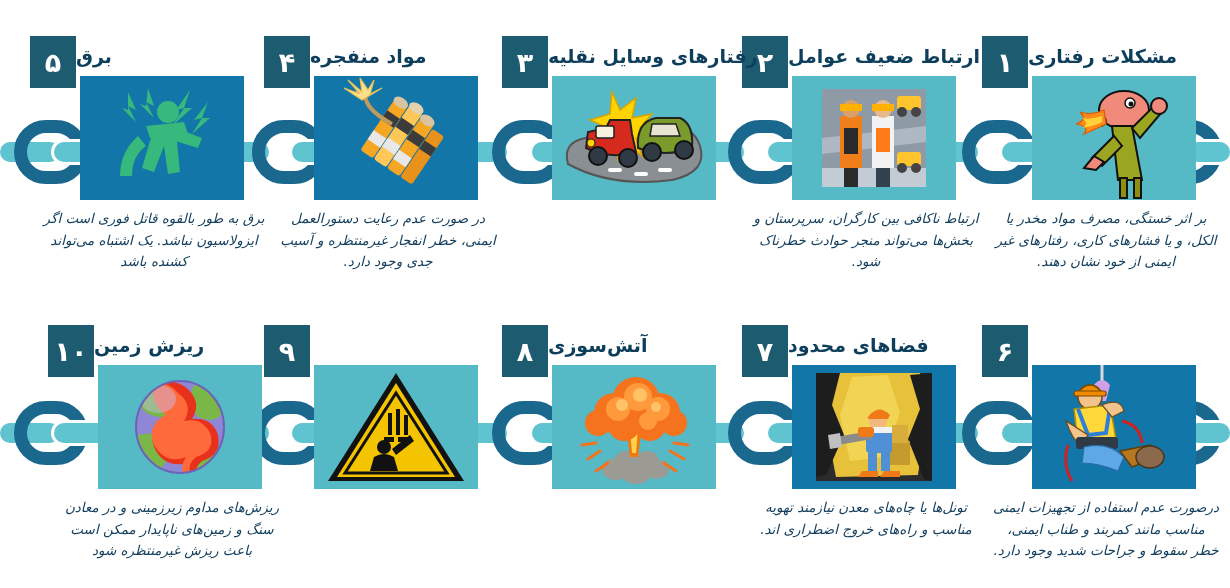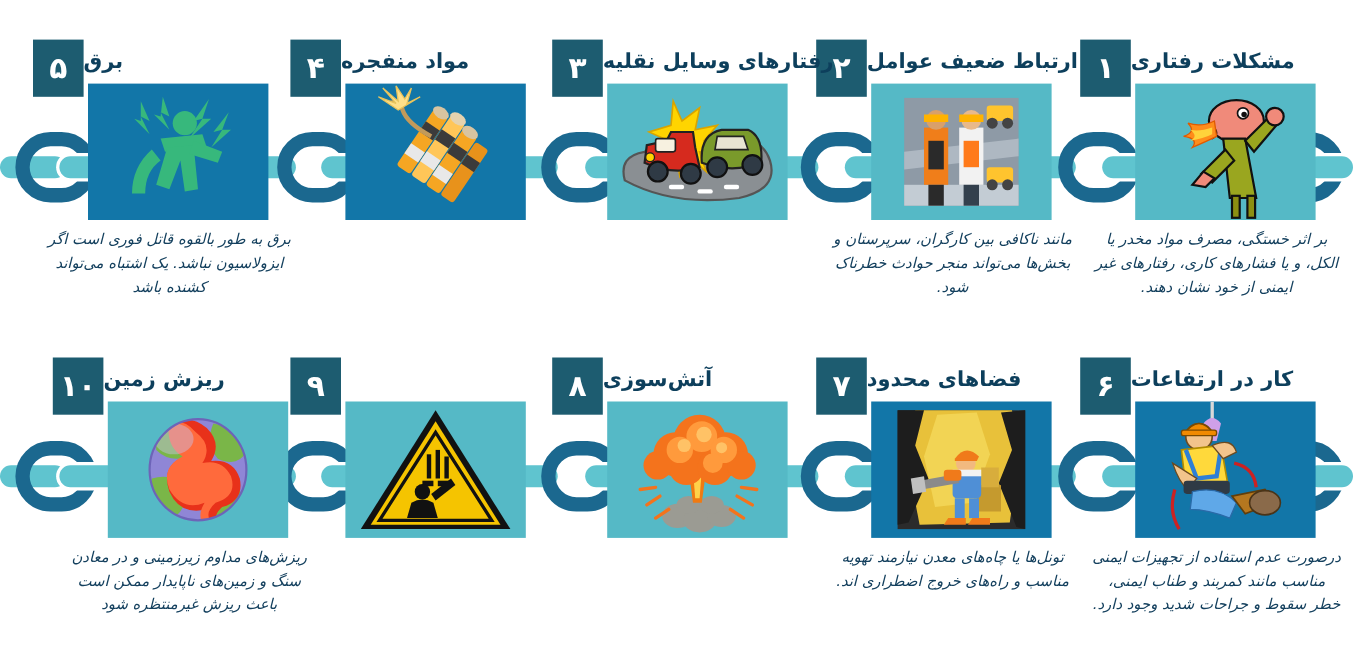--- a/index.html
+++ b/index.html
@@ -175,21 +175,21 @@
         <rect x="84" y="52" width="14" height="24" fill="#ff7a1a"></rect>
         <rect x="84" y="92" width="14" height="19" fill="#33404d"></rect>
         <rect x="105" y="20" width="24" height="14" rx="3" fill="#ffc42e"></rect>
         <circle cx="110" cy="36" r="5" fill="#444"></circle>
           <circle cx="124" cy="36" r="5" fill="#444"></circle>
         <rect x="105" y="76" width="24" height="14" rx="3" fill="#ffc42e"></rect>
         <circle cx="110" cy="92" r="5" fill="#444"></circle>
           <circle cx="124" cy="92" r="5" fill="#444"></circle>
       </svg>
     </div>
-    <div class="caption">مانند ناکافی بین کارگران، سرپرستان و  بخش‌ها می‌تواند منجر حوادث خطرناک شود.</div>
+    <div class="caption">ارتباط ناکافی بین کارگران، سرپرستان و  بخش‌ها می‌تواند منجر حوادث خطرناک شود.</div>
   </div>
 
   <div class="card row1 c3">
     <div class="head">
       <div class="badge">۳</div>
       <div class="title">رفتارهای وسایل نقلیه</div>
     </div>
     <div class="imgbox teal">
       <svg class="ill" viewBox="0 0 164 124">
         <path d="M16 88 Q10 66 34 62 Q60 40 96 48 Q140 44 148 70 Q156 96 120 104 Q60 112 16 88Z" fill="#8a8f93" stroke="#555" stroke-width="2"></path>
@@ -230,20 +230,21 @@
           <rect x="106" y="38" width="14" height="58" rx="3" fill="#e8921b"></rect>
           <rect x="106" y="52" width="14" height="10" fill="#3b3b3b"></rect>
           <ellipse cx="65" cy="34" rx="8" ry="5" fill="#d8c4a0"></ellipse>
           <ellipse cx="81" cy="30" rx="8" ry="5" fill="#e4d2ae"></ellipse>
           <ellipse cx="97" cy="34" rx="8" ry="5" fill="#d8c4a0"></ellipse>
         </g>
         <path d="M78 48 Q56 36 52 24 Q50 14 40 18" fill="none" stroke="#c29a5a" stroke-width="4"></path>
         <path d="M48 24 L30 12 L46 18 L34 4 L48 16 L46 2 L54 14 L60 4 L56 18 L68 12Z" fill="#ffe08a" stroke="#e8c45c" stroke-width="1.2"></path>
       </svg>
     </div>
+    <div class="caption">در صورت عدم رعایت دستورالعمل ایمنی، خطر انفجار غیرمنتظره و آسیب جدی وجود دارد.</div>
   </div>
 
   <div class="card row1 c5">
     <div class="head">
       <div class="badge">۵</div>
       <div class="title">برق</div>
     </div>
     <div class="imgbox blue">
       <svg class="ill" viewBox="0 0 164 124">
         <g fill="#37b87c">
@@ -258,21 +259,20 @@
           <path d="M128 26 L114 44 L122 42 L112 58 L130 42 L122 42Z"></path>
         </g>
       </svg>
     </div>
     <div class="caption">برق به طور بالقوه قاتل فوری است اگر ایزولاسیون نباشد. یک اشتباه می‌تواند کشنده باشد</div>
   </div>
 
   <div class="card row2 c6">
     <div class="head">
       <div class="badge">۶</div>
-      <div class="title">کار در ارتفاعات</div>
     </div>
     <div class="imgbox blue">
       <svg class="ill" viewBox="0 0 164 124">
         <path d="M70 0 L70 22" stroke="#d8d8d8" stroke-width="3" fill="none"></path>
         <path d="M62 20 q8 -10 16 0 l-4 16 h-8Z" fill="#cfa0e8"></path>
         <circle cx="58" cy="32" r="12" fill="#f2c48c" stroke="#6b4a20" stroke-width="1.5"></circle>
         <path d="M44 30 q14 -20 28 0 z" fill="#f08a00" stroke="#7a4a00" stroke-width="1.5"></path>
         <rect x="42" y="26" width="32" height="5" rx="2" fill="#f08a00" stroke="#7a4a00" stroke-width="1.2"></rect>
         <path d="M42 44 L78 40 L84 74 L46 78Z" fill="#ffd93b" stroke="#b08b00" stroke-width="1.5"></path>
         <path d="M46 44 L56 70 L74 68 L78 42" fill="none" stroke="#2f7fd6" stroke-width="4"></path>

